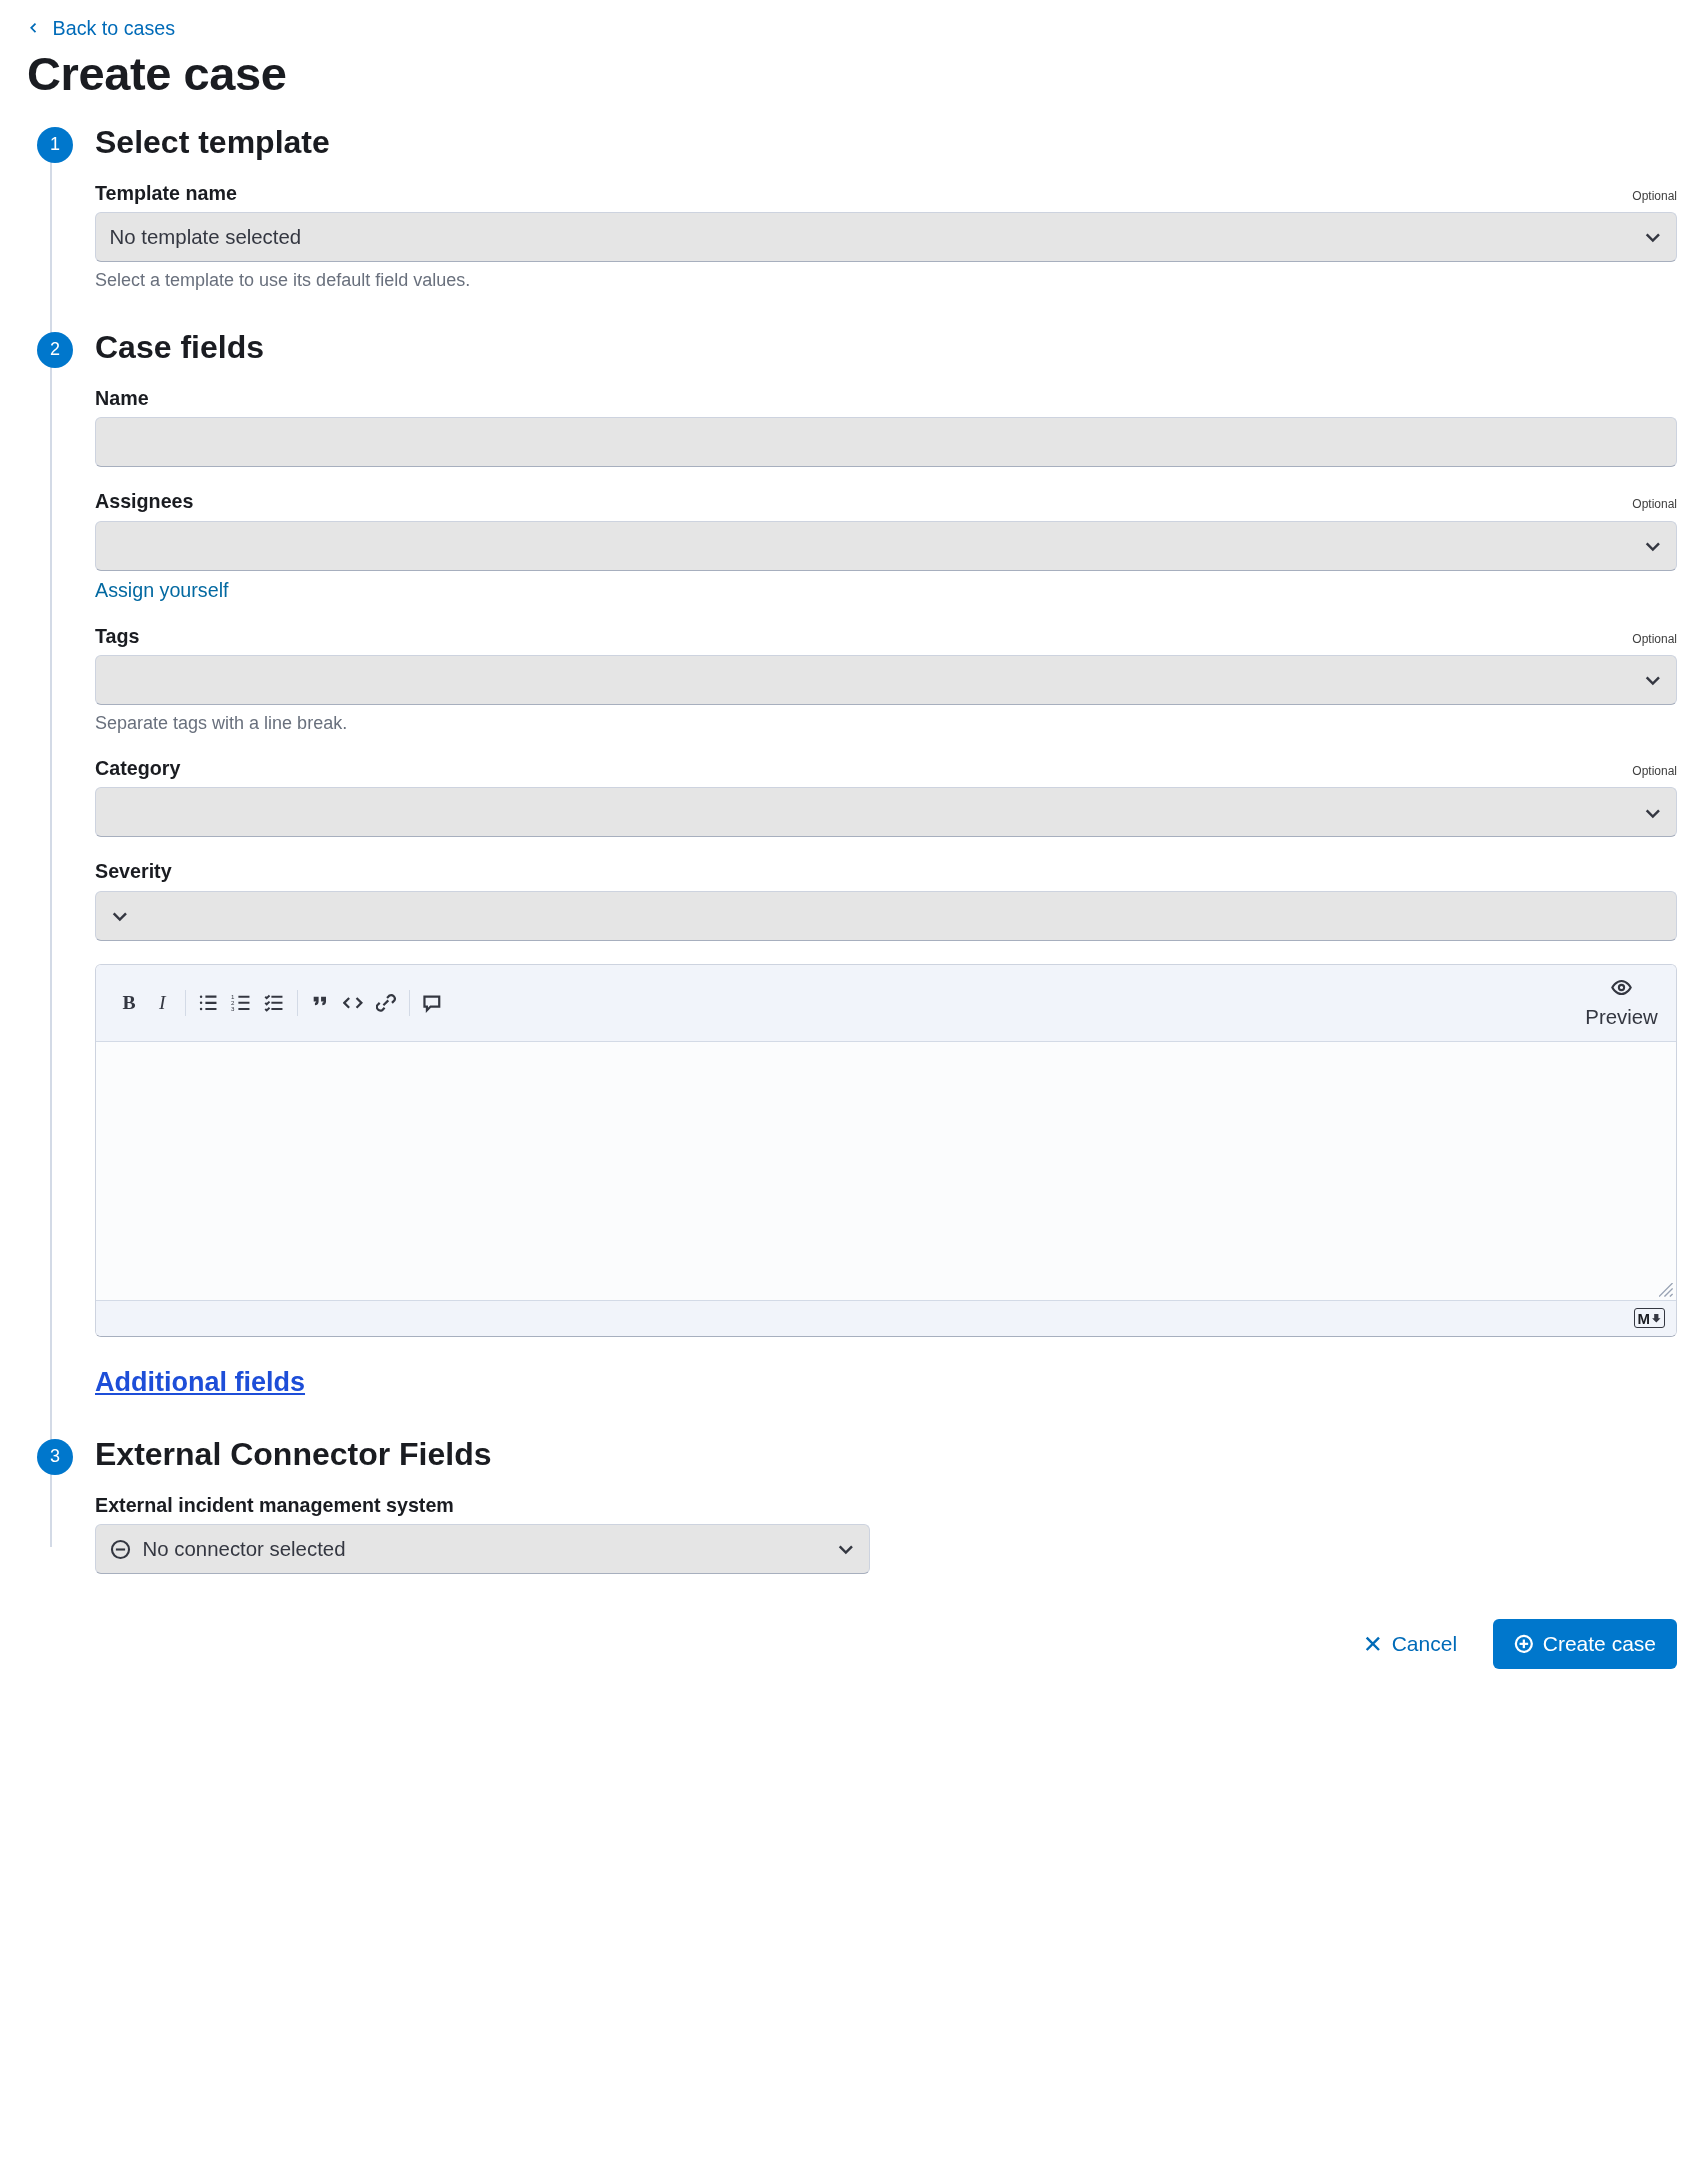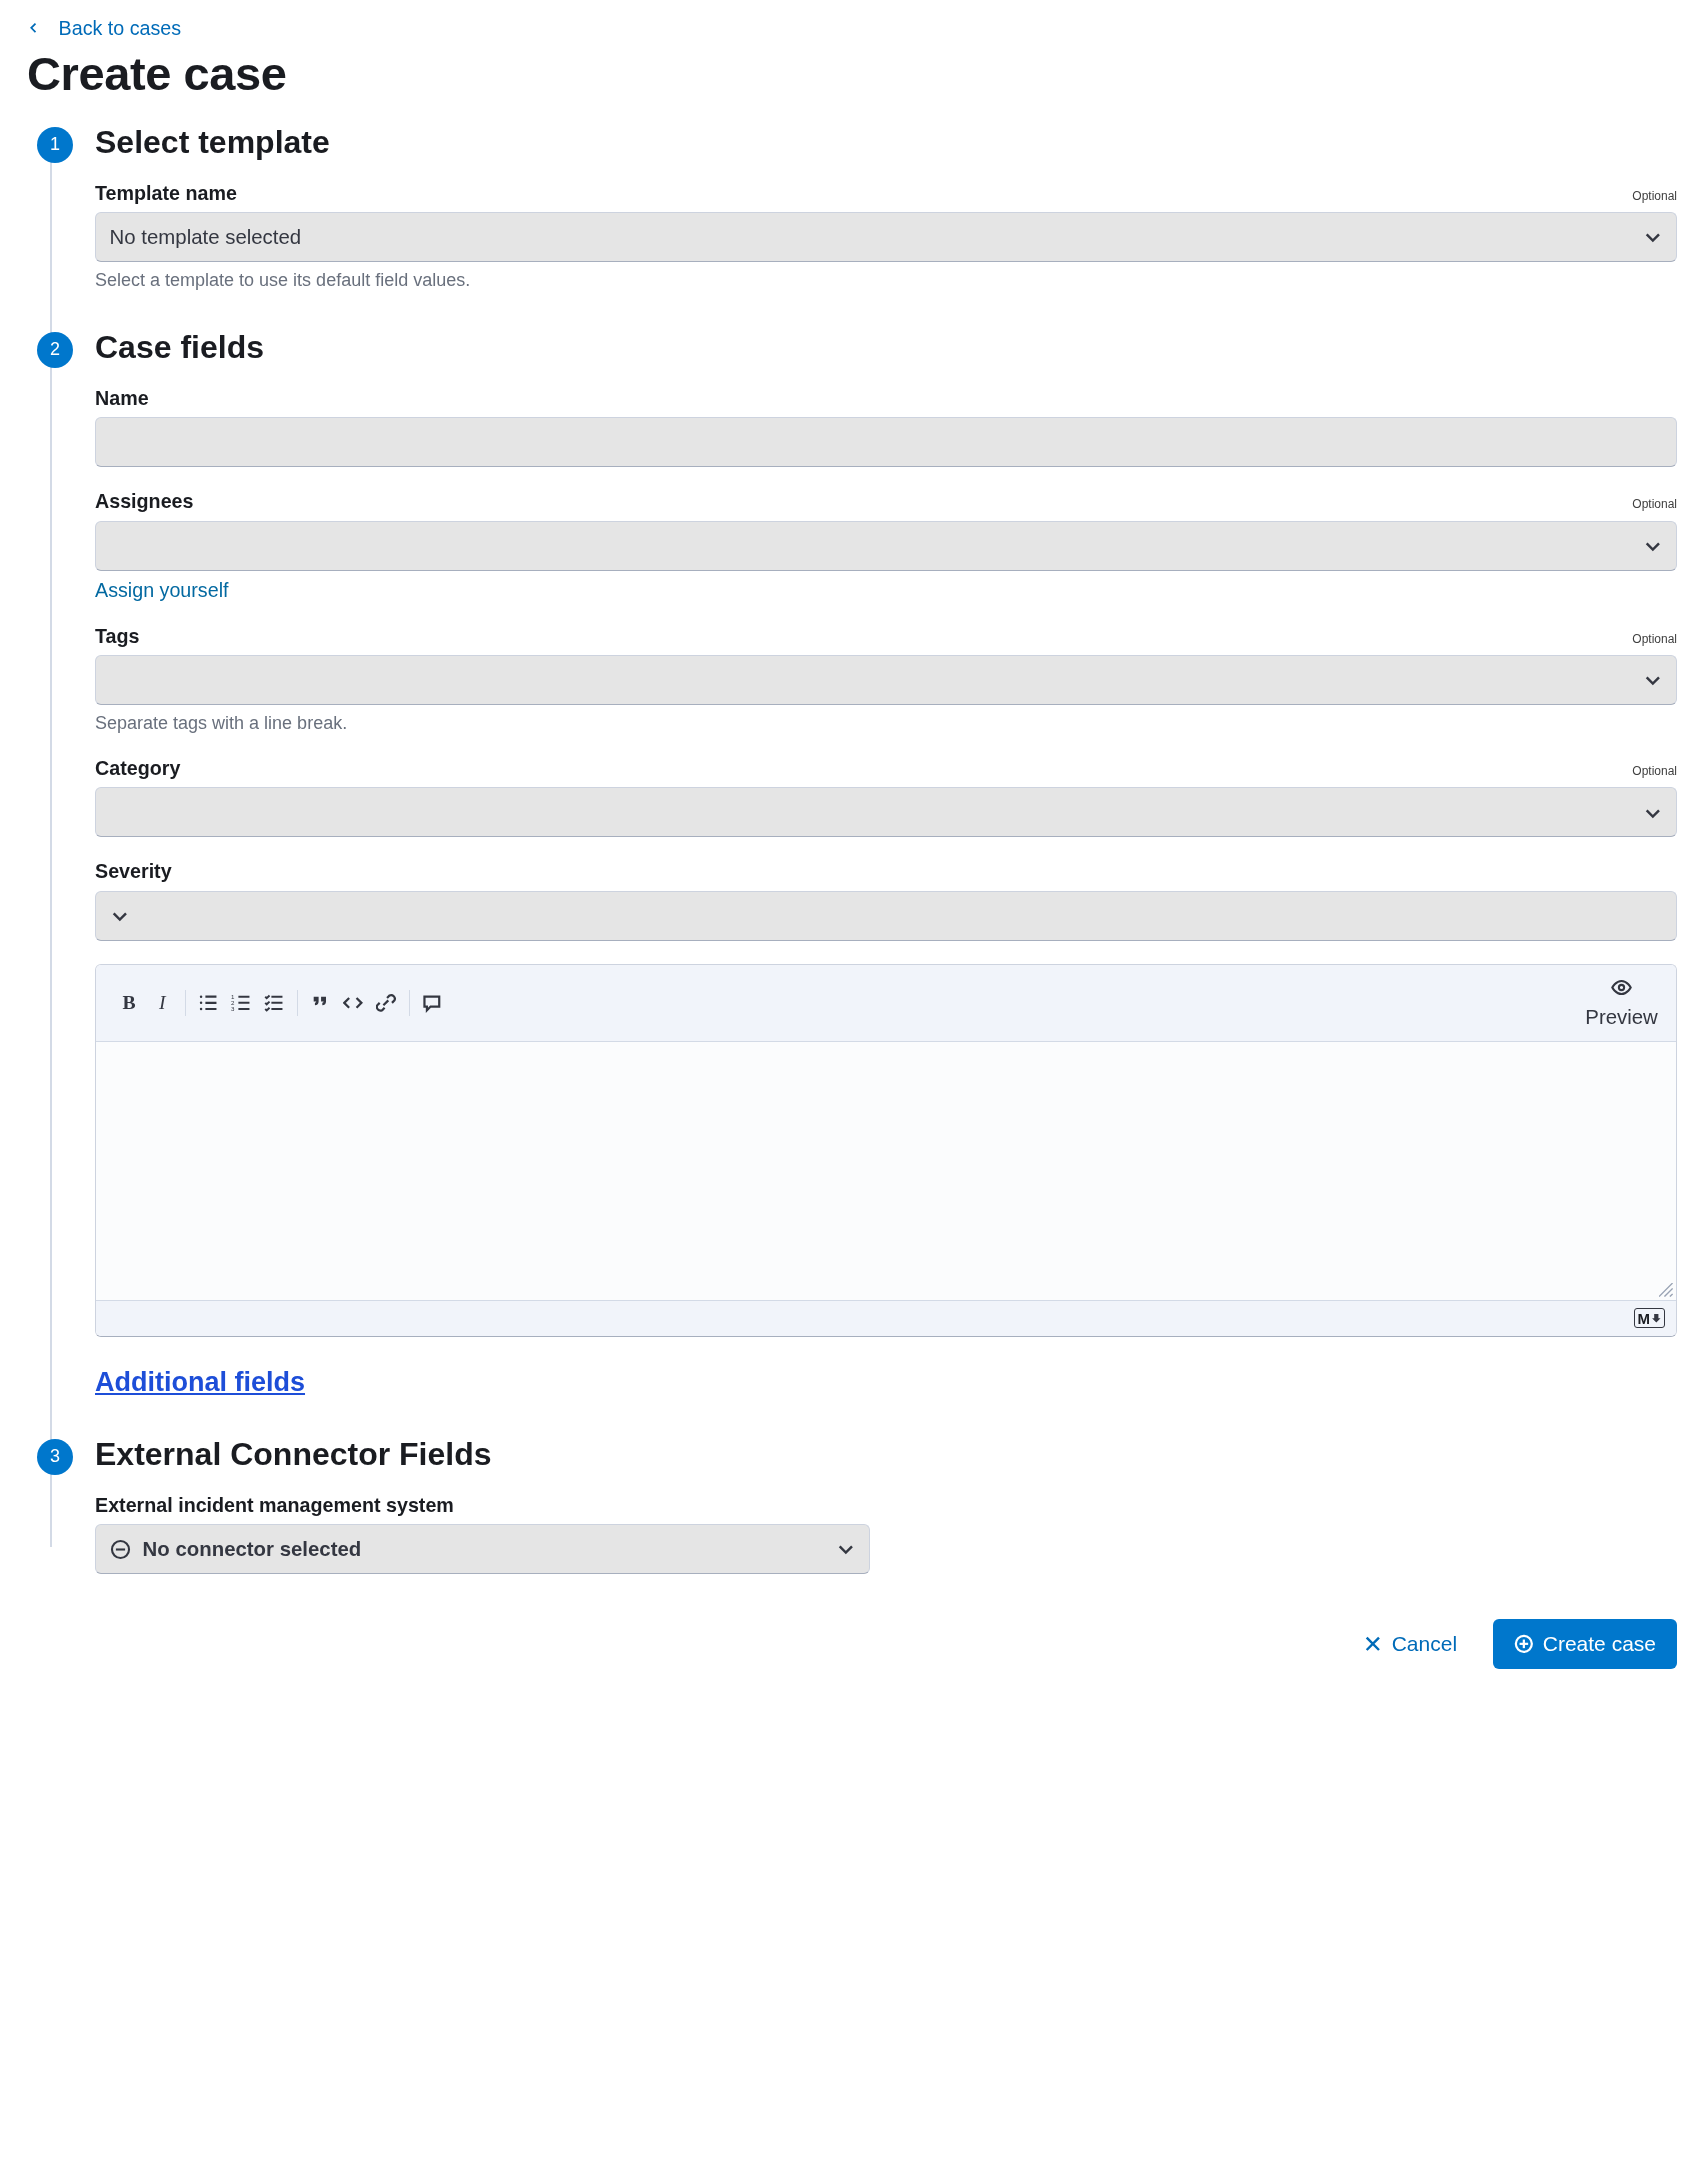--- a/index.html
+++ b/index.html
@@ -10,21 +10,21 @@
     font-family: -apple-system, BlinkMacSystemFont, "Segoe UI", Helvetica, Arial, sans-serif;
     color: #1a1c21;
   }
   .page {
     padding: 16.7px 27px 30px 27px;
     max-width: 1704px;
   }
   .back-link {
     display: inline-flex;
     align-items: center;
-    gap: 18px;
+    gap: 12px;
     color: #006bb8;
     font-size: 19.7px;
     text-decoration: none;
     cursor: pointer;
     margin-bottom: 6px;
   }
   .back-link svg { width: 13.6px; height: 13.6px; }
   .page-title {
     font-size: 47px;
     font-weight: 700;
@@ -126,21 +126,20 @@
   .select-placeholder {
     flex: 1;
     text-align: left;
   }
   .chevron {
     flex: 0 0 auto;
   }
   .chevron svg { width: 19.7px; height: 19.7px; display: block; }
   .combo-narrow {
     max-width: 49%;
-    font-weight: bold;
   }
   .combo-box .combo-leading {
     display: flex;
     align-items: center;
     gap: 12px;
   }
   .combo-box .combo-leading svg.minus { width: 21px; height: 21px; }
 
   .severity-dot {
     width: 10.6px;

